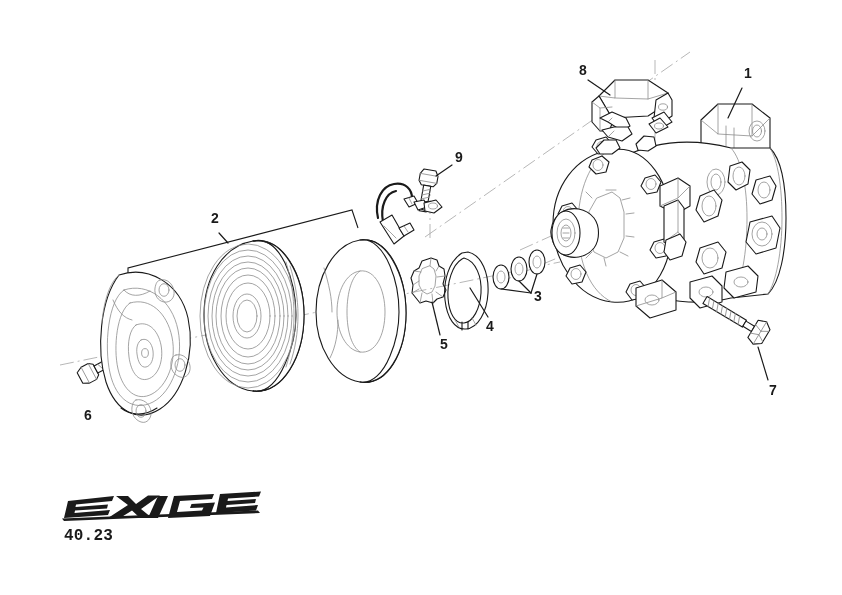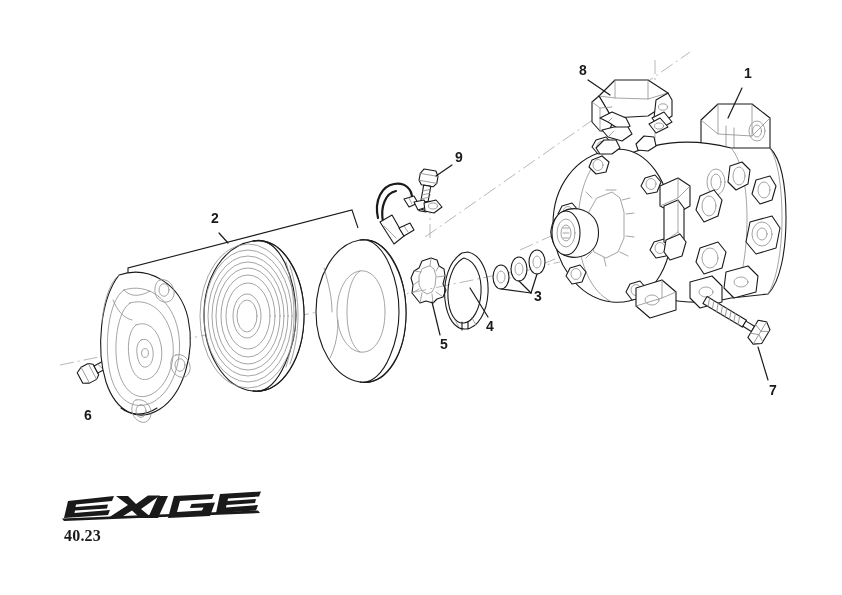--- a/index.html
+++ b/index.html
@@ -44,21 +44,21 @@
     position: absolute;
     left: 0;
     top: 0;
     width: 200px;
     height: 40px;
   }
   #page-ref {
     position: absolute;
     left: 2px;
     top: 40px;
-    font-family: Liberation Serif, serif;
+    font-family: Liberation Mono, monospace;
     font-size: 16px;
     font-weight: bold;
     color: #1a1a1a;
     letter-spacing: 0.2px;
   }
 </style>
 </head>
 <body>
 
 <div id="page">

